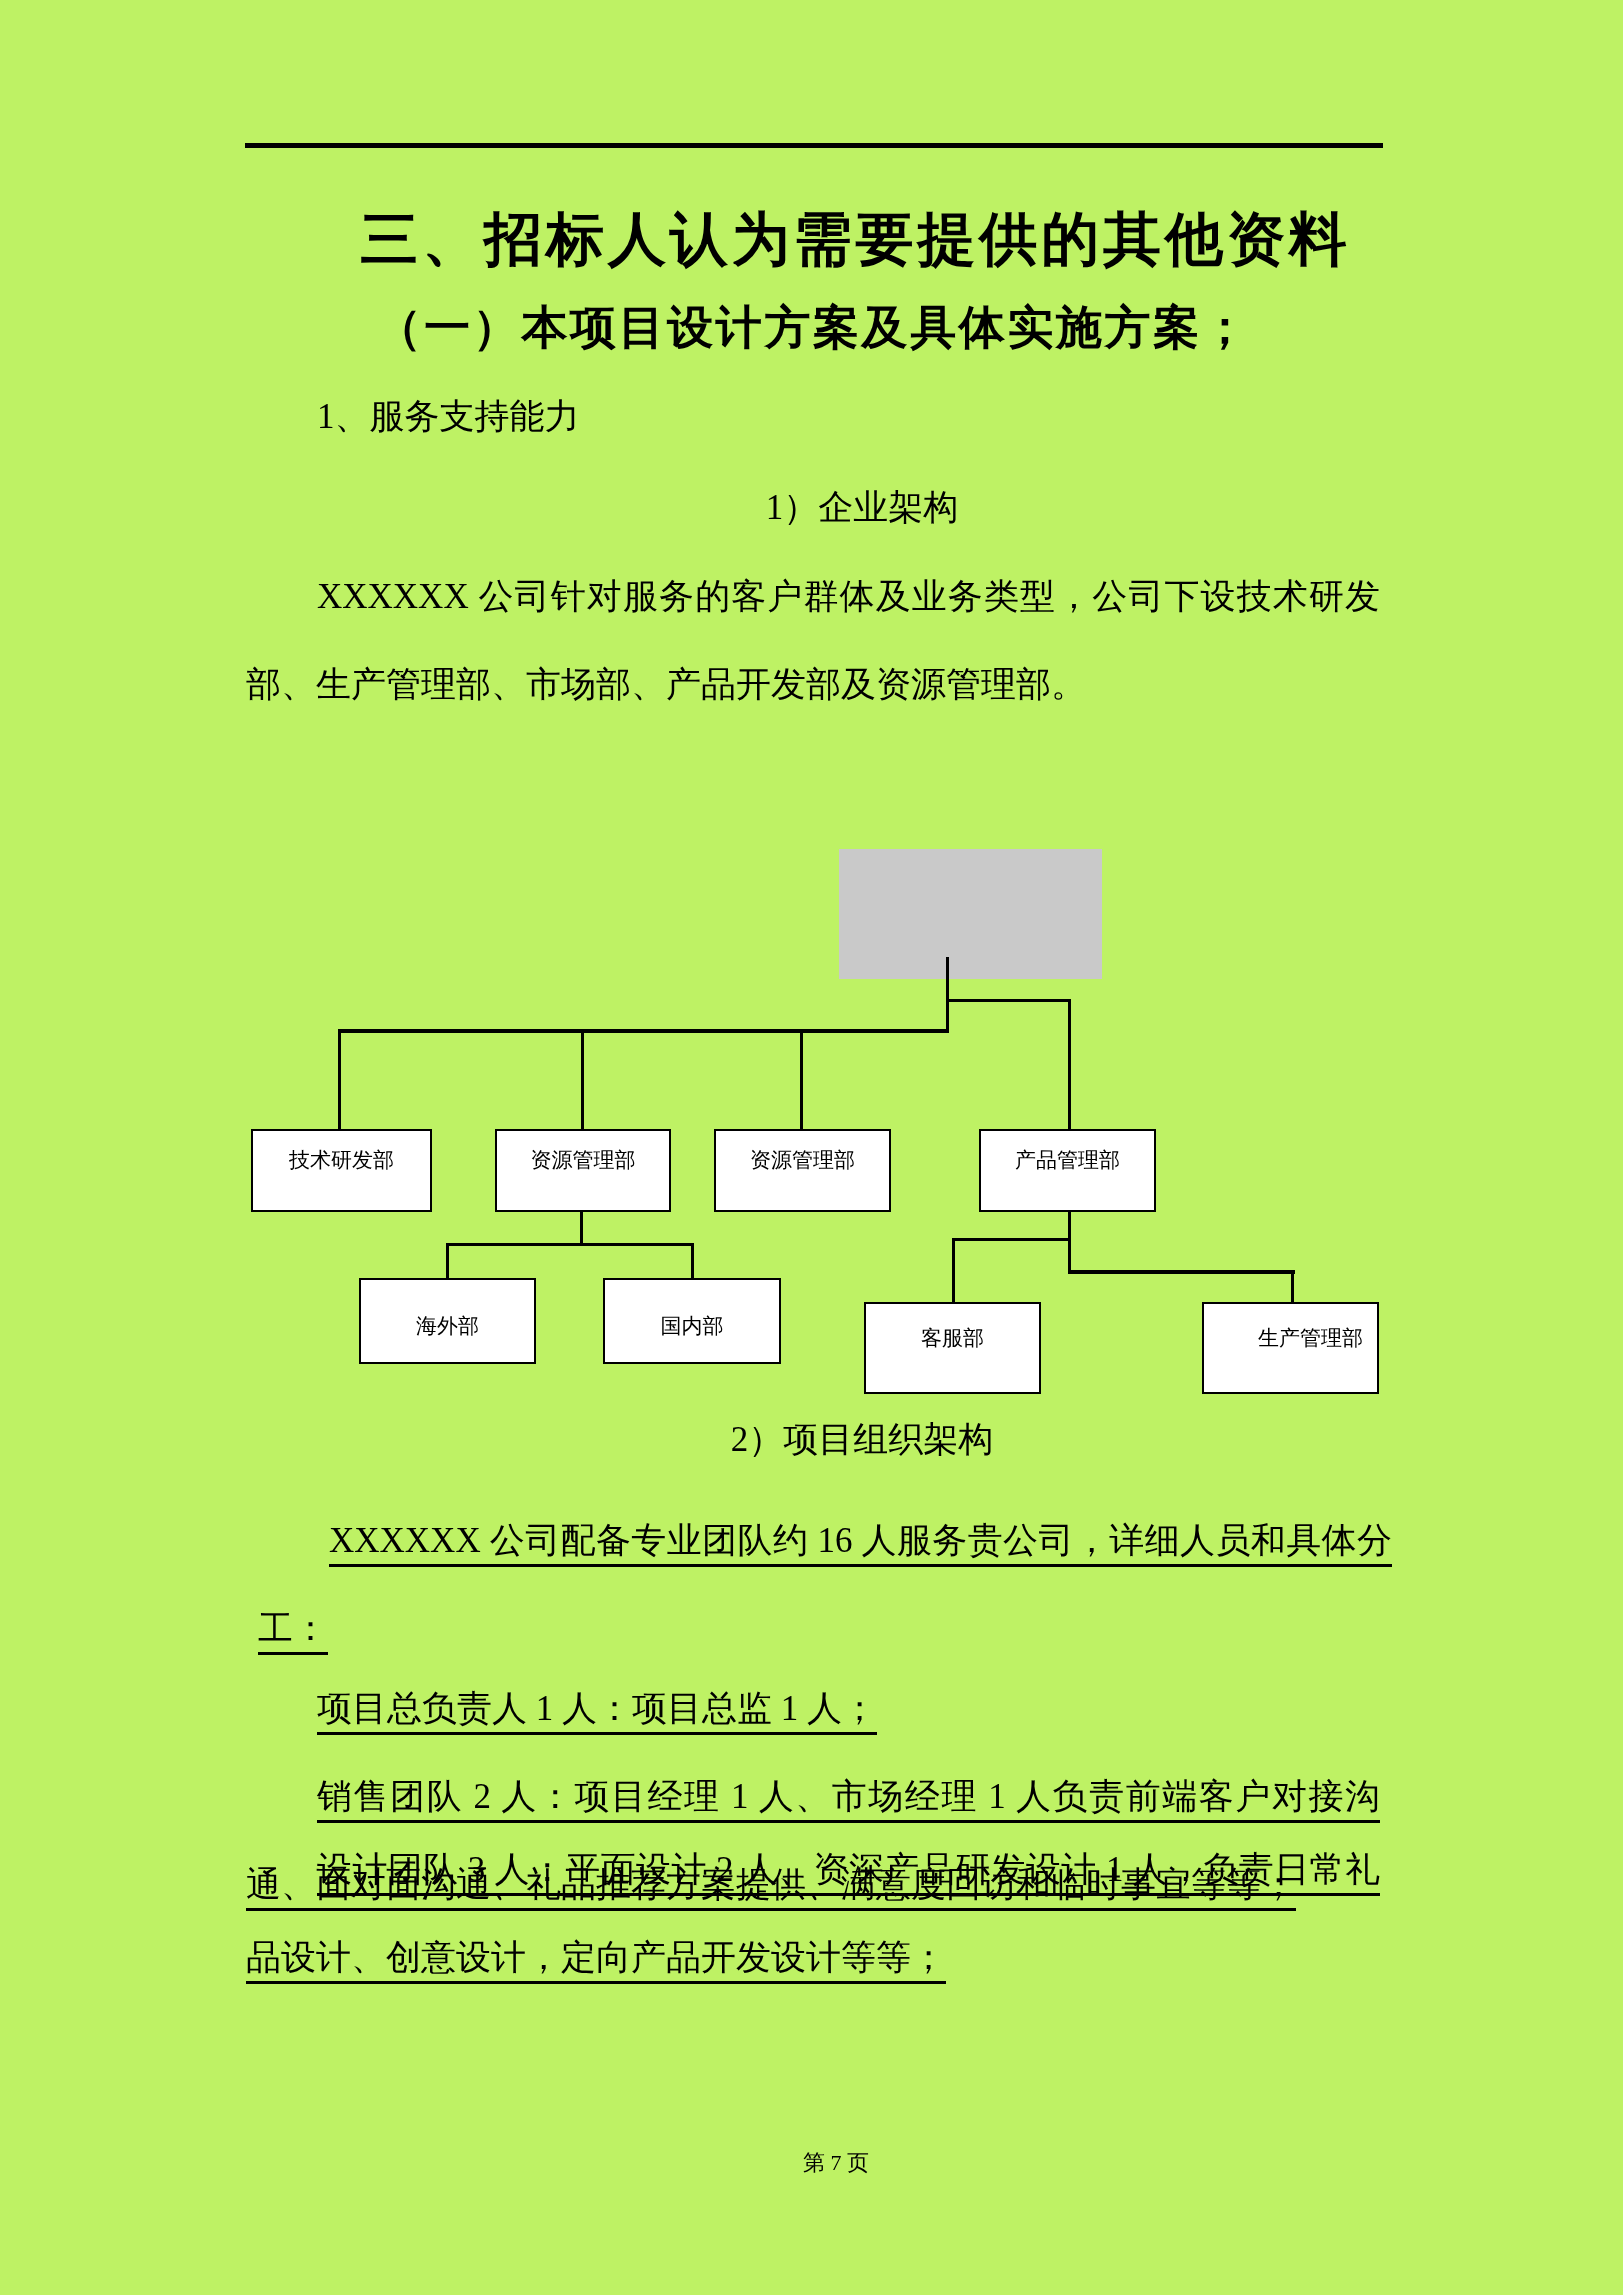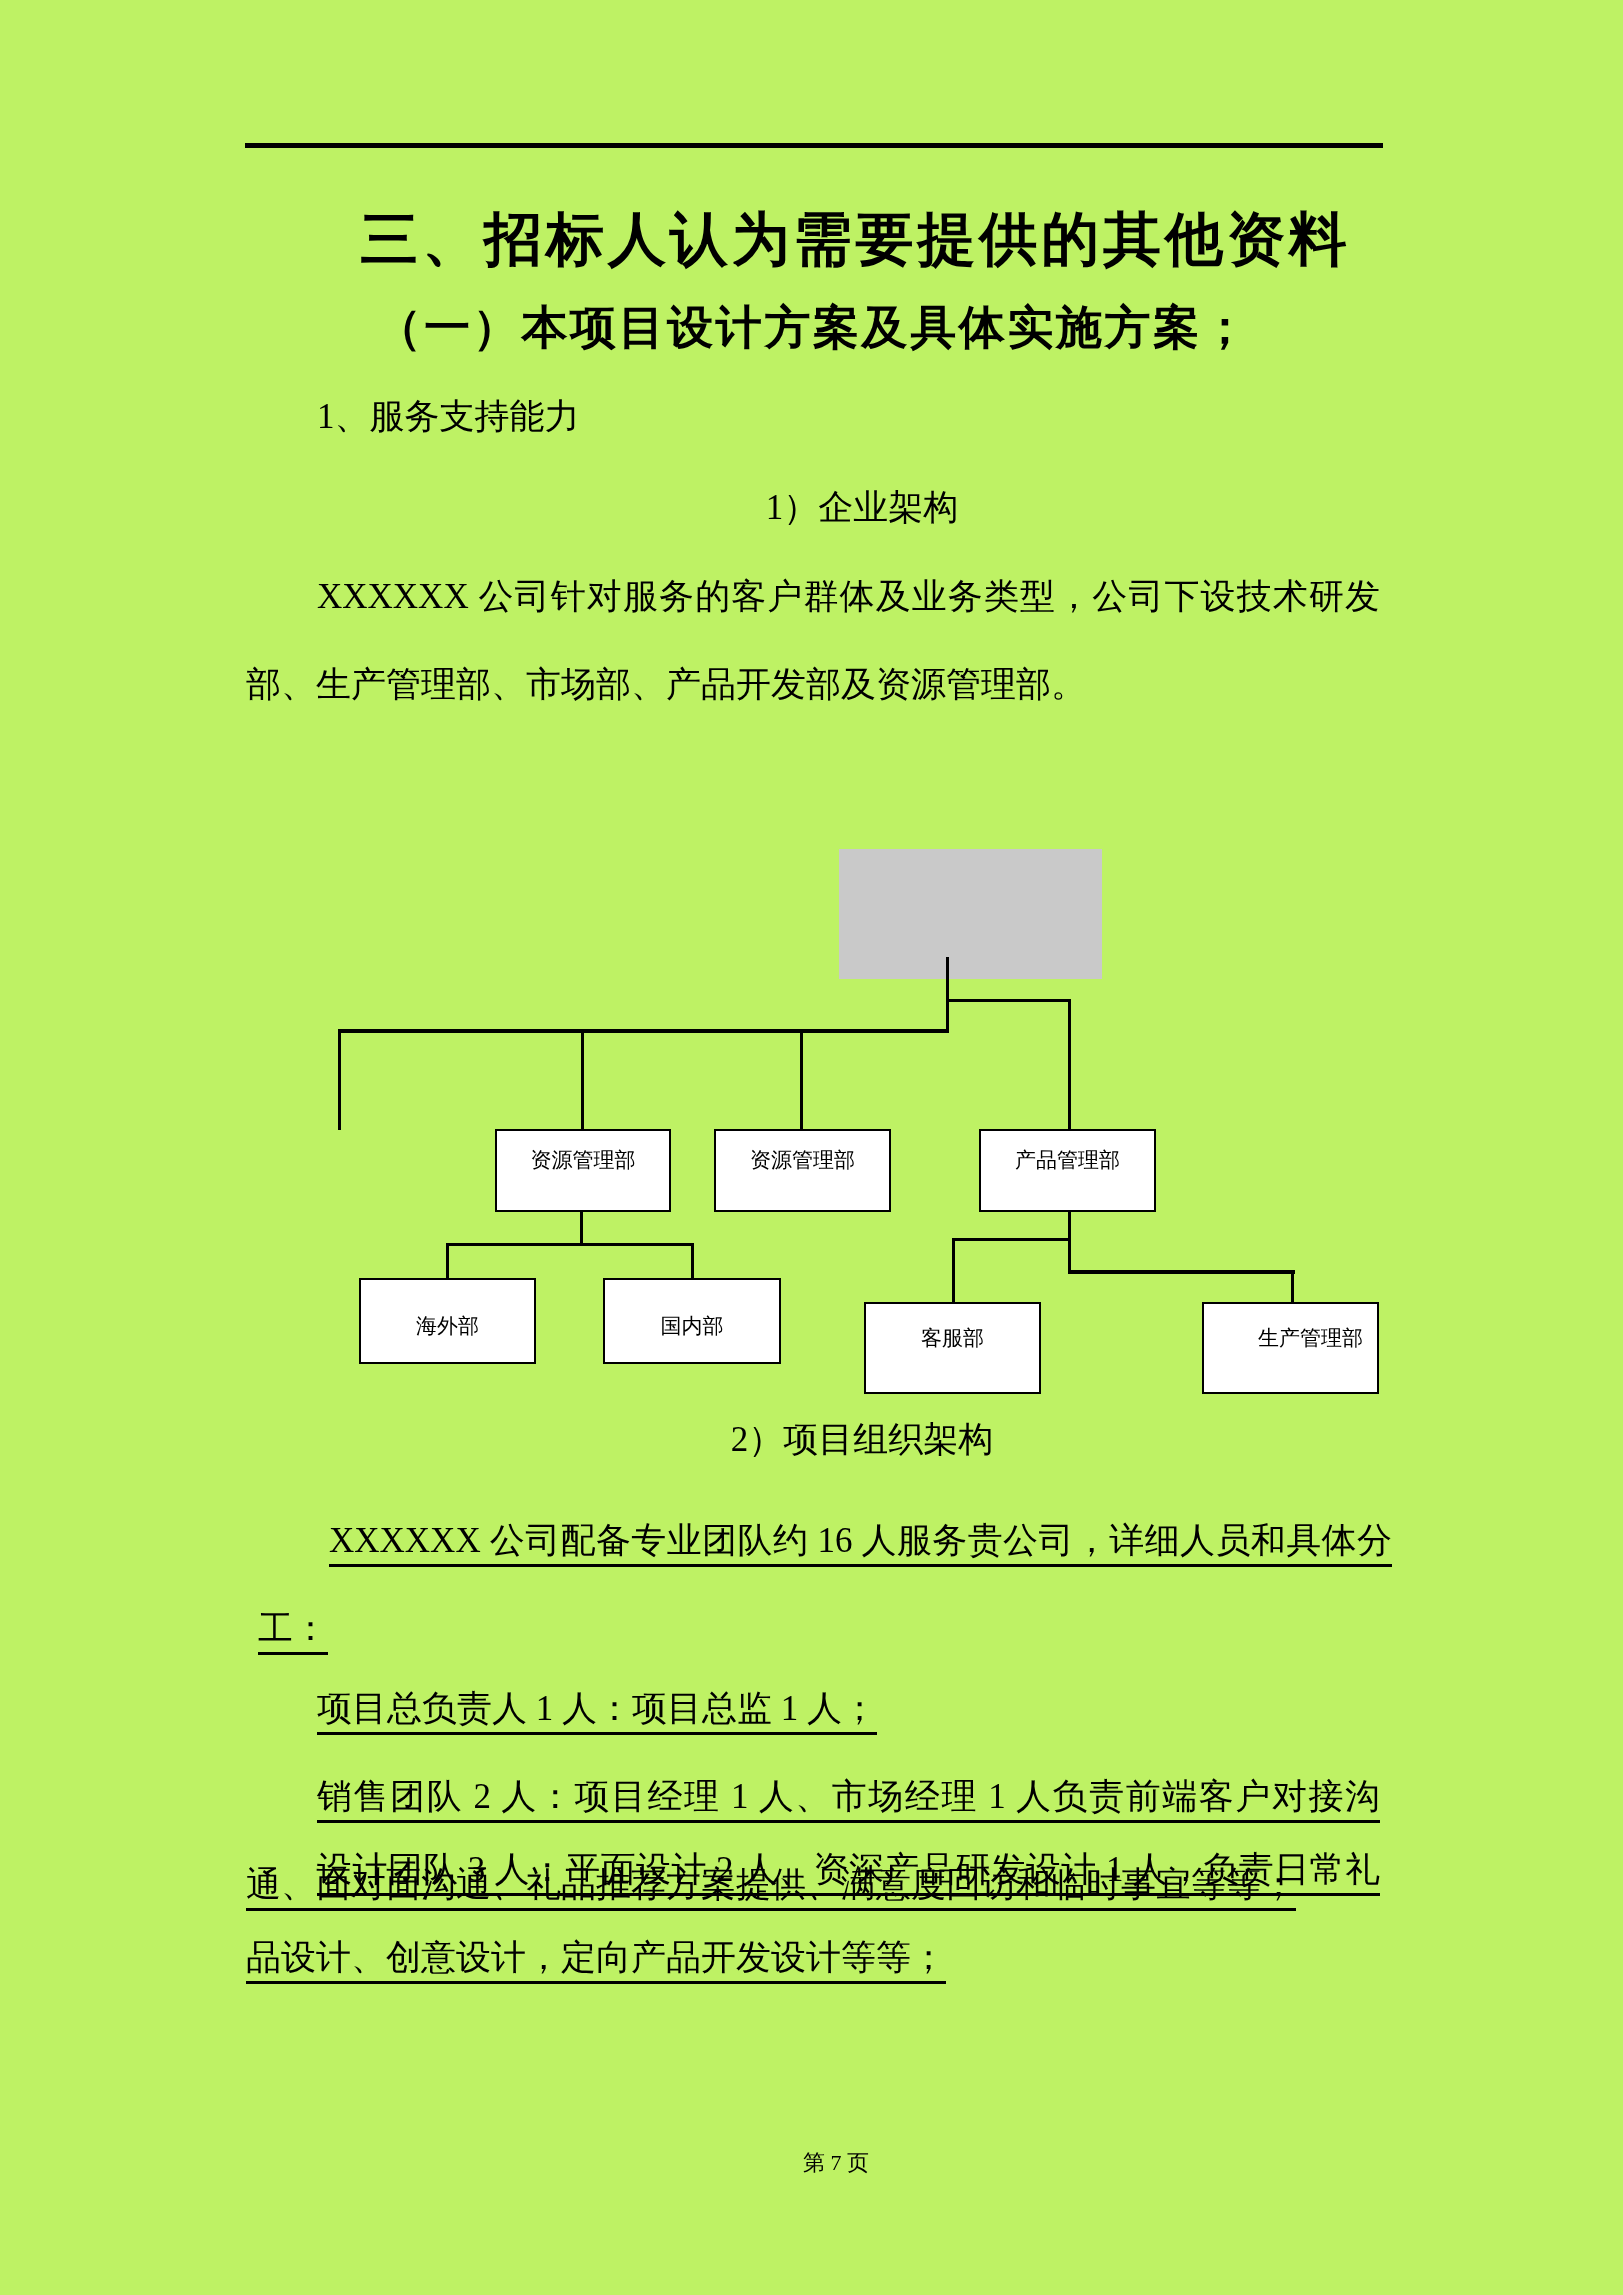--- a/index.html
+++ b/index.html
@@ -184,20 +184,21 @@
     <div class="vl" style="left:446px; top:425px; width:2.6px; height:35px;"></div>
     <div class="vl" style="left:691px; top:425px; width:2.6px; height:35px;"></div>
 
     <div class="vl" style="left:1068px; top:394px; width:2.6px; height:60px;"></div>
     <div class="hl" style="left:952px; top:420px; width:118px; height:2.6px;"></div>
     <div class="vl" style="left:952px; top:420px; width:2.6px; height:64px;"></div>
     <div class="hl" style="left:1068px; top:452px; width:227px; height:3.9px;"></div>
     <div class="vl" style="left:1291px; top:452px; width:2.6px; height:32px;"></div>
 
 
+    <div class="obox lv2" style="left:251px;  width:181px;">技术研发部</div>
     <div class="obox lv2" style="left:495px;  width:176px;">资源管理部</div>
     <div class="obox lv2" style="left:714px; width:177px;">资源管理部</div>
     <div class="obox lv2" style="left:979px; width:177px;">产品管理部</div>
 
     <div class="obox lv3a" style="left:359px; width:177px;">海外部</div>
     <div class="obox lv3a" style="left:603px; width:178px;">国内部</div>
     <div class="obox lv3b" style="left:864px; width:177px;">客服部</div>
     <div class="obox lv3b" style="left:1202px; width:177px;padding-left:40px;">生产管理部</div>
   </div>
 

